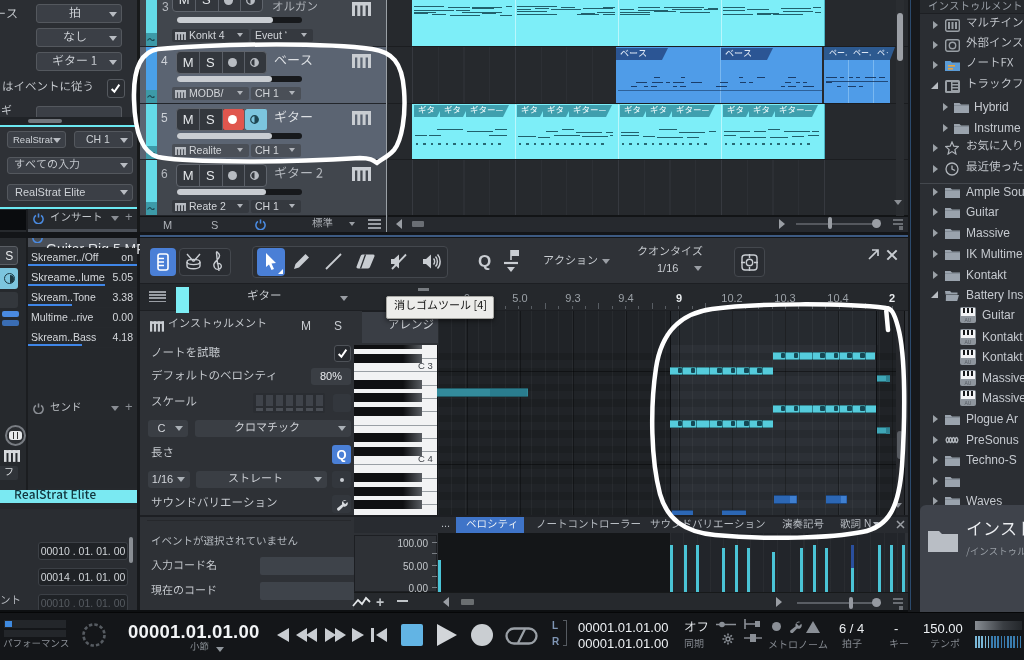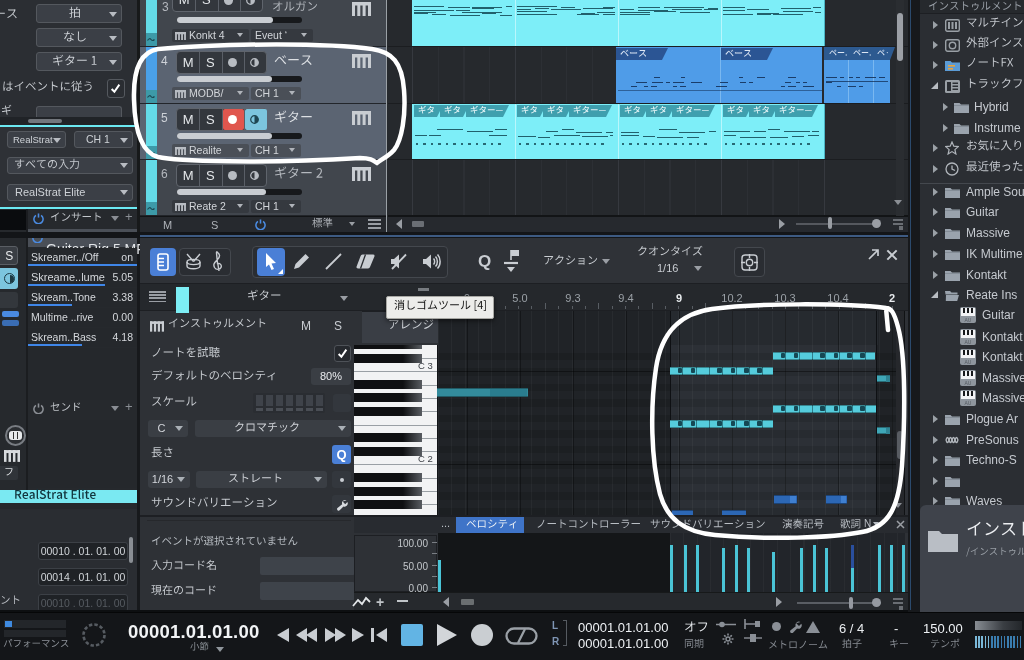--- a/index.html
+++ b/index.html
@@ -1064,21 +1064,21 @@
 <div style="position:absolute;left:354px;top:353.5px;width:68px;height:9.0px;background:linear-gradient(90deg,#0f1012 72%,#585c61 100%);"></div>
 <div style="position:absolute;left:354px;top:380.1px;width:68px;height:9.0px;background:linear-gradient(90deg,#0f1012 72%,#585c61 100%);"></div>
 <div style="position:absolute;left:354px;top:393.4px;width:68px;height:9.0px;background:linear-gradient(90deg,#0f1012 72%,#585c61 100%);"></div>
 <div style="position:absolute;left:354px;top:406.7px;width:68px;height:9.0px;background:linear-gradient(90deg,#0f1012 72%,#585c61 100%);"></div>
 <div style="position:absolute;left:354px;top:433.3px;width:68px;height:9.0px;background:linear-gradient(90deg,#0f1012 72%,#585c61 100%);"></div>
 <div style="position:absolute;left:354px;top:446.6px;width:68px;height:9.0px;background:linear-gradient(90deg,#0f1012 72%,#585c61 100%);"></div>
 <div style="position:absolute;left:354px;top:473.2px;width:68px;height:9.0px;background:linear-gradient(90deg,#0f1012 72%,#585c61 100%);"></div>
 <div style="position:absolute;left:354px;top:486.5px;width:68px;height:9.0px;background:linear-gradient(90deg,#0f1012 72%,#585c61 100%);"></div>
 <div style="position:absolute;left:354px;top:499.8px;width:68px;height:9.0px;background:linear-gradient(90deg,#0f1012 72%,#585c61 100%);"></div>
 <div class="t" style="left:418px;top:360px;font-size:9.5px;color:#3a3e44;">C 3</div>
-<div class="t" style="left:418px;top:453px;font-size:9.5px;color:#3a3e44;">C 2</div>
+<div class="t" style="left:418px;top:453px;font-size:9.5px;color:#3a3e44;">C 4</div>
 <div style="position:absolute;left:437px;top:345px;width:1px;height:170px;background:#131518;"></div>
 <div style="position:absolute;left:438px;top:345px;width:232px;height:170px;background:repeating-linear-gradient(180deg, #202327 0px, #202327 7.75px, #1c1f22 7.75px, #1c1f22 15.5px);"></div>
 <div style="position:absolute;left:670px;top:345px;width:207px;height:170px;background:repeating-linear-gradient(180deg, #2c3036 0px, #2c3036 7.75px, #272b30 7.75px, #272b30 15.5px);"></div>
 <div style="position:absolute;left:877px;top:345px;width:28px;height:170px;background:repeating-linear-gradient(180deg, #202327 0px, #202327 7.75px, #1c1f22 7.75px, #1c1f22 15.5px);"></div>
 <div style="position:absolute;left:670px;top:311px;width:208px;height:34px;background:#262a2f;"></div>
 <div style="position:absolute;left:670px;top:311px;width:1px;height:204px;background:#0e1013;"></div>
 <div style="position:absolute;left:876px;top:311px;width:1px;height:204px;background:#0e1013;"></div>
 <div style="position:absolute;left:438.0px;top:311px;width:1px;height:204px;background:rgba(255,255,255,0.04);"></div>
 <div style="position:absolute;left:451.35px;top:311px;width:1px;height:204px;background:rgba(255,255,255,0.04);"></div>
 <div style="position:absolute;left:464.70000000000005px;top:311px;width:1px;height:204px;background:rgba(255,255,255,0.04);"></div>
@@ -1423,21 +1423,21 @@
 <svg style="position:absolute;left:945px;top:270px;" width="15" height="11" viewBox="0 0 15 11">
       <path d="M0 1 h5.5 l1.5 1.5 h8 v8.5 h-15 z" fill="#9aa3ad"></path>
       <path d="M0 3.5 h15" stroke="#7f8892" stroke-width="0.8"></path>
     </svg>
 <div class="t" style="left:966px;top:268px;font-size:12px;color:#c6cad0;">Kontakt</div>
 <div class="t" style="left:931px;top:291px;width:0;height:0;border-left:7px solid transparent;border-bottom:7px solid #b8bcc2;"></div>
 <svg style="position:absolute;left:945px;top:290px;" width="15" height="11" viewBox="0 0 15 11">
       <path d="M0 1 h5 l1.5 1.5 h6 v2 h-12 z" fill="#9aa3ad"></path>
       <path d="M1 5 h13 l-1.8 6 h-11.4 z" fill="#9aa3ad"></path>
     </svg>
-<div class="t" style="left:966px;top:288px;font-size:12px;color:#c6cad0;">Reate Ins</div>
+<div class="t" style="left:966px;top:288px;font-size:12px;color:#c6cad0;">Battery Ins</div>
 <svg style="position:absolute;left:960px;top:307px;" width="16" height="16" viewBox="0 0 16 16">
       <rect x="0" y="0" width="16" height="16" rx="2" fill="#8e959d"></rect>
       <rect x="1" y="1" width="14" height="8" fill="#f2f3f5"></rect>
       <rect x="3" y="1" width="2" height="5" fill="#17191c"></rect>
       <rect x="7" y="1" width="2" height="5" fill="#17191c"></rect>
       <rect x="11" y="1" width="2" height="5" fill="#17191c"></rect>
       <text x="8" y="14.5" font-size="5" fill="#555b62" text-anchor="middle" font-family="Liberation Sans">AU</text>
     </svg>
 <div class="t" style="left:982px;top:308px;font-size:12px;color:#c6cad0;">Guitar</div>
 <svg style="position:absolute;left:960px;top:329px;" width="16" height="16" viewBox="0 0 16 16">

